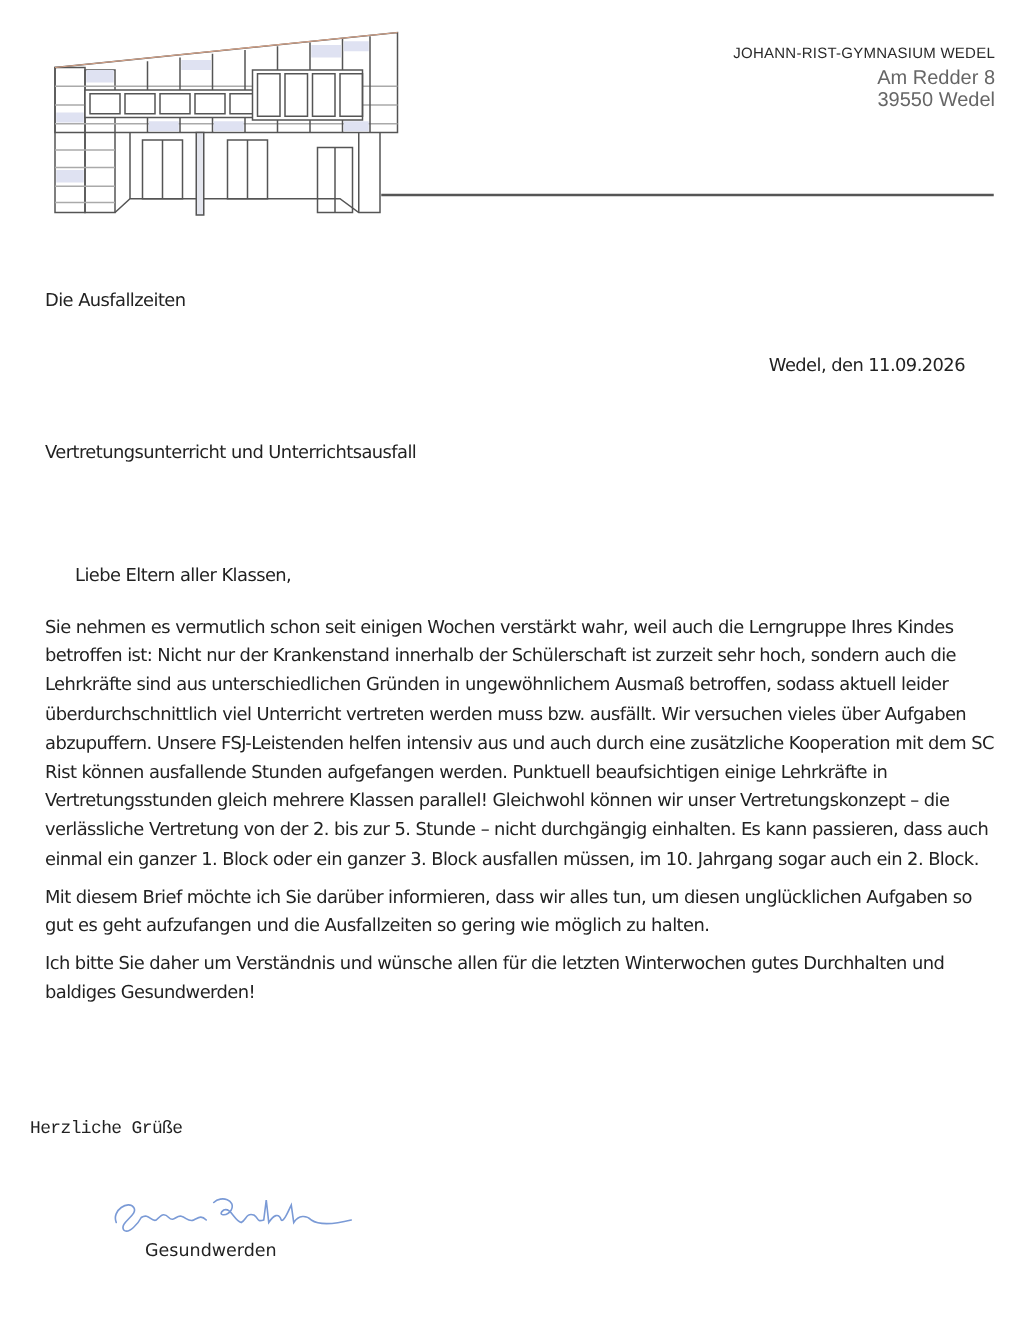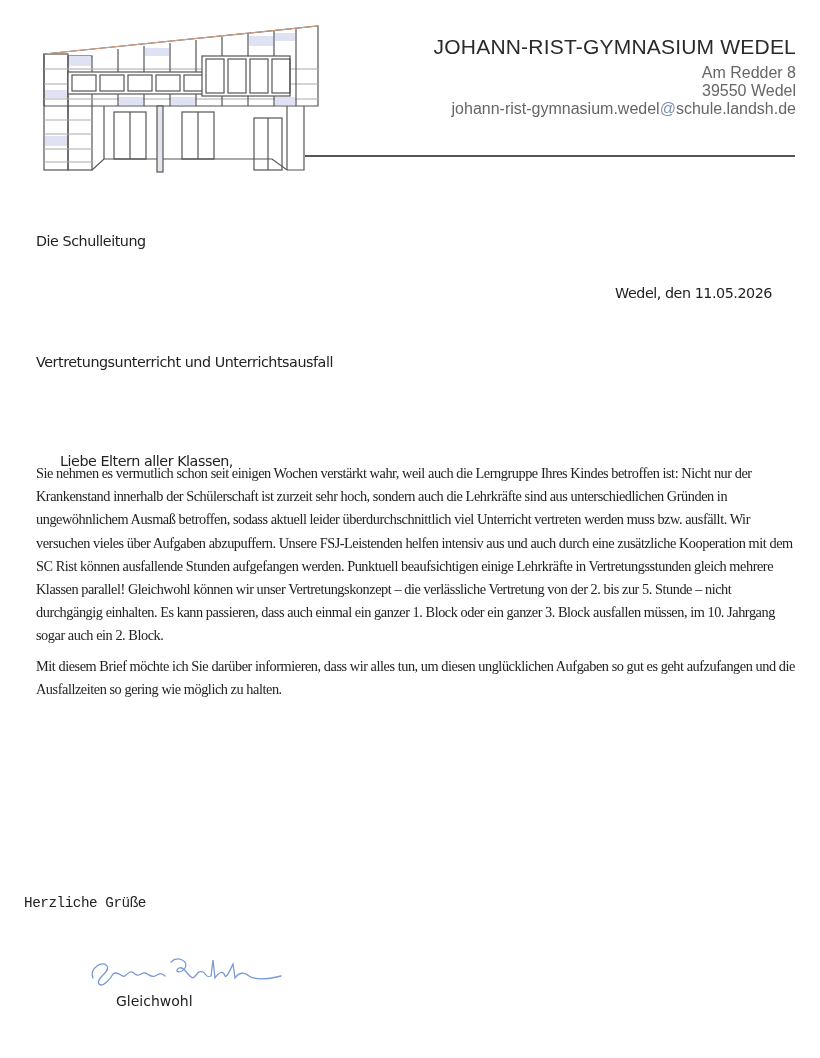--- a/index.html
+++ b/index.html
@@ -2,28 +2,28 @@
 <html><head>
 <meta charset="utf-8">
 <style>
   html, body { margin: 0; padding: 0; background: #ffffff; }
   body { width: 820px; height: 1058px; position: relative; overflow: hidden; color: #222; }
   .sans { font-family: "DejaVu Sans", sans-serif; }
   .letter { font-family: "DejaVu Sans", sans-serif; font-size: 14.3px; letter-spacing: -0.45px; transform-origin: 0 0; }
   #logo { position: absolute; left: 42px; top: 24px; width: 280px; height: 150px; }
   #rule { position: absolute; left: 305px; top: 155px; width: 490px; height: 1.5px; background: #555; }
   #school-block { position: absolute; right: 24px; top: 35px; text-align: right; font-family: "Liberation Sans", sans-serif; }
-  #school-name { font-size: 21px; font-weight: normal; color: #2a2a2a; letter-spacing: 0.2px; margin-bottom: 5px; font-stretch: condensed; }
+  #school-name { font-size: 12px; font-weight: normal; color: #2a2a2a; letter-spacing: 0.2px; margin-bottom: 5px; font-stretch: condensed; }
   .addr { font-size: 16px; color: #666; line-height: 18px; }
   .addr .blue { color: #7b8fb5; }
   #sender { position: absolute; left: 36px; top: 233px; }
   #date { position: absolute; right: 48px; top: 285px; }
   #subject { position: absolute; left: 36px; top: 354px; font-weight: normal; }
   #salutation { position: absolute; left: 20px; top: 453px; margin-left: 40px; }
-  #body { position: absolute; left: 36px; top: 462px; width: 760px; line-height: 23.2px; font-family: Liberation Serif, serif; }
+  #body { position: absolute; left: 36px; top: 491px; width: 760px; line-height: 23.2px; }
   #body p { margin: 0 0 7px 0; }
   #closing { position: absolute; left: 24px; top: 895px; font-family: Liberation Mono, monospace; }
   #signature { position: absolute; left: 85px; top: 948px; width: 200px; height: 45px; }
   #signer-role { position: absolute; left: 116px; top: 993px; }
 </style>
 </head>
 <body>
 
 <svg id="logo" viewBox="0 0 280 150">
   <g fill="none" stroke="#555" stroke-width="1.2">
@@ -89,32 +89,32 @@
   </g>
   <line x1="2" y1="30" x2="276" y2="2" stroke="#d9a58a" stroke-width="1"></line>
 </svg>
 
 <div id="rule"></div>
 
 <div id="school-block">
   <div id="school-name">JOHANN-RIST-GYMNASIUM WEDEL</div>
   <div class="addr">Am Redder 8</div>
   <div class="addr">39550 Wedel</div>
-  <div class="addr"><span>johann-rist-gymnasium.wedel</span><span class="blue">@</span><span>schule.landsh.de</span></div>
 </div>
 
-<div id="sender" class="letter">Die Schulleitung</div>
-<div id="date" class="letter">Wedel, den 11.05.2026</div>
+<div id="sender" class="letter">Die Ausfallzeiten</div>
+<div id="date" class="letter">Wedel, den 11.09.2026</div>
 <div id="subject" class="letter">Vertretungsunterricht und Unterrichtsausfall</div>
 <div id="salutation" class="letter">Liebe Eltern aller Klassen,</div>
 
 <div id="body" class="letter">
   <p>Sie nehmen es vermutlich schon seit einigen Wochen verstärkt wahr, weil auch die Lerngruppe Ihres Kindes betroffen ist: Nicht nur der Krankenstand innerhalb der Schülerschaft ist zurzeit sehr hoch, sondern auch die Lehrkräfte sind aus unterschiedlichen Gründen in ungewöhnlichem Ausmaß betroffen, sodass aktuell leider überdurchschnittlich viel Unterricht vertreten werden muss bzw. ausfällt. Wir versuchen vieles über Aufgaben abzupuffern. Unsere FSJ-Leistenden helfen intensiv aus und auch durch eine zusätzliche Kooperation mit dem SC Rist können ausfallende Stunden aufgefangen werden. Punktuell beaufsichtigen einige Lehrkräfte in Vertretungsstunden gleich mehrere Klassen parallel! Gleichwohl können wir unser Vertretungskonzept – die verlässliche Vertretung von der 2. bis zur 5. Stunde – nicht durchgängig einhalten. Es kann passieren, dass auch einmal ein ganzer 1. Block oder ein ganzer 3. Block ausfallen müssen, im 10. Jahrgang sogar auch ein 2. Block.</p>
   <p>Mit diesem Brief möchte ich Sie darüber informieren, dass wir alles tun, um diesen unglücklichen Aufgaben so gut es geht aufzufangen und die Ausfallzeiten so gering wie möglich zu halten.</p>
+  <p>Ich bitte Sie daher um Verständnis und wünsche allen für die letzten Winterwochen gutes Durchhalten und baldiges Gesundwerden!</p>
 </div>
 
 <div id="closing" class="letter">Herzliche Grüße</div>
 
 <svg id="signature" viewBox="0 0 200 45">
   <path d="M8,30 C4,20 18,12 22,18 C26,24 10,30 14,36 C18,40 26,30 28,26 C34,22 36,30 40,28 C44,24 46,22 50,26 C54,30 56,24 60,25 C64,26 66,30 70,28 C74,26 76,24 80,28 M86,14 C92,8 104,12 100,20 C96,26 88,24 94,20 C100,18 102,28 108,30 C112,28 112,22 118,24 C122,26 120,30 126,28 L128,12 L130,30 C134,24 138,22 140,28 C142,30 146,20 148,16 L150,30 C154,24 160,24 164,28 C170,32 180,32 196,28" fill="none" stroke="#7a9ad6" stroke-width="1.3" stroke-linecap="round"></path>
 </svg>
 
-<div id="signer-role" class="sans" style="font-size:14px;">Gleichwohl</div>
+<div id="signer-role" class="sans" style="font-size:14px;">Gesundwerden</div>
 
 </body></html>

